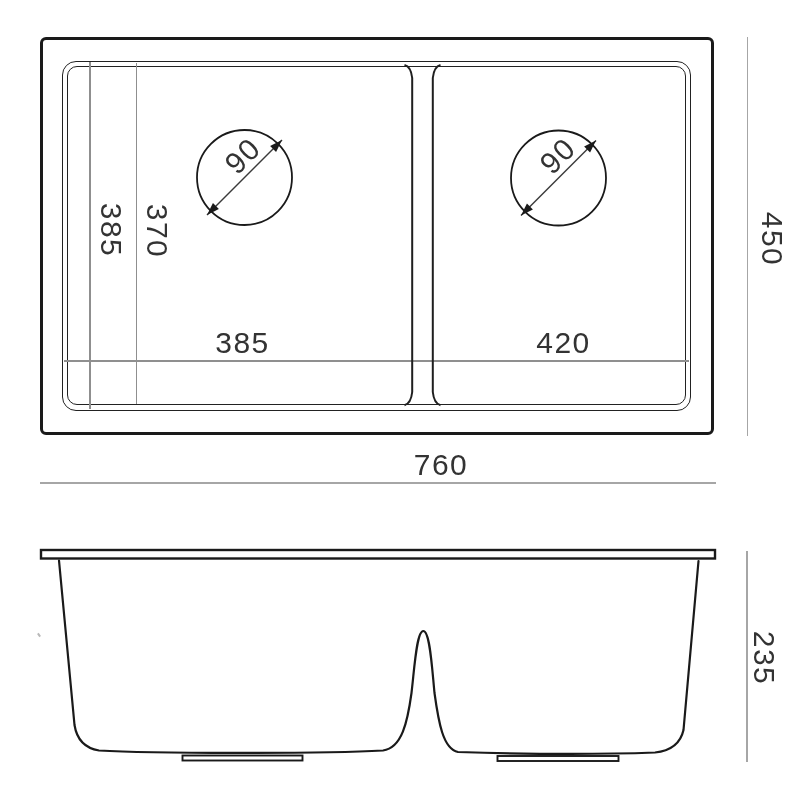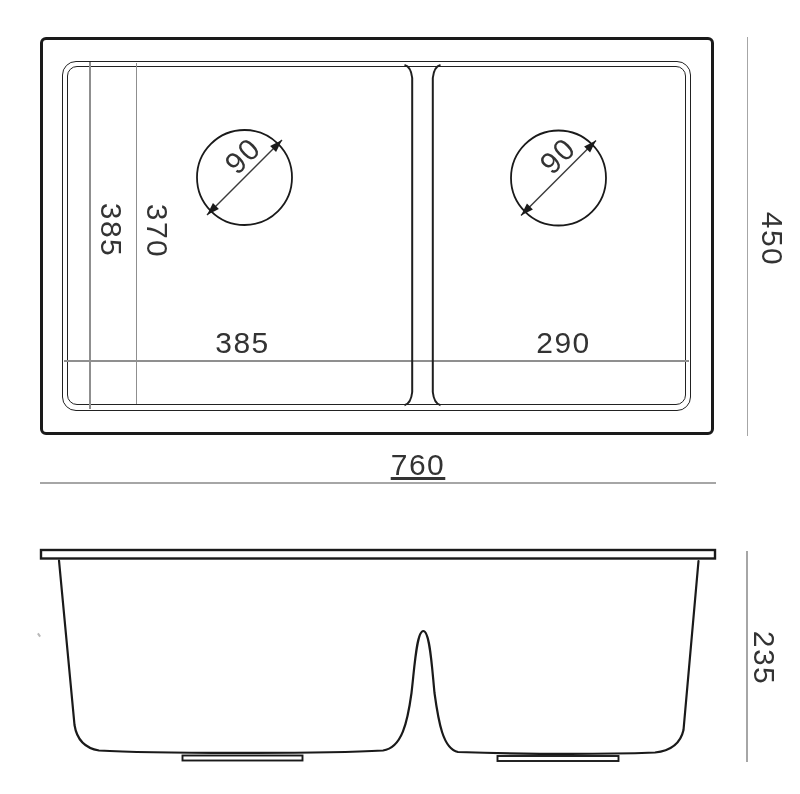--- a/index.html
+++ b/index.html
@@ -53,23 +53,23 @@
 
       <circle cx="558.5" cy="178" r="47.5" fill="none" stroke="#1a1a1a" stroke-width="1.8"></circle>
       <line x1="521" y1="215.5" x2="596" y2="140.5" stroke="#3a3a3a" stroke-width="1.4" marker-start="url(#arrow)" marker-end="url(#arrow)"></line>
     </svg>
 
     <div class="dim-label rot90" style="left:110.5px;top:230px;">385</div>
     <div class="dim-label rot90" style="left:157px;top:230.5px;">370</div>
     <div class="dim-label rot-45" style="left:243px;top:156px;">90</div>
     <div class="dim-label rot-45" style="left:558px;top:156px;">90</div>
     <div class="dim-label" style="left:242.5px;top:343px;">385</div>
-    <div class="dim-label" style="left:563.5px;top:343px;">290</div>
+    <div class="dim-label" style="left:563.5px;top:343px;">420</div>
 
-    <div class="dim-label" style="left:418px;top:465px;text-decoration:underline;">760</div>
+    <div class="dim-label" style="left:441px;top:465px;">760</div>
     <div class="dimline" style="left:40px;top:482px;width:676px;height:1.6px;"></div>
 
     <div class="dimline" style="left:746.5px;top:37px;width:1.6px;height:399px;"></div>
     <div class="dim-label rot90" style="left:772px;top:239px;">450</div>
   </div>
 
   <div>
     <svg width="800" height="794" viewBox="0 0 800 794">
 
       <rect x="41" y="550" width="674" height="8.5" fill="#ffffff" stroke="#1a1a1a" stroke-width="2.4"></rect>

